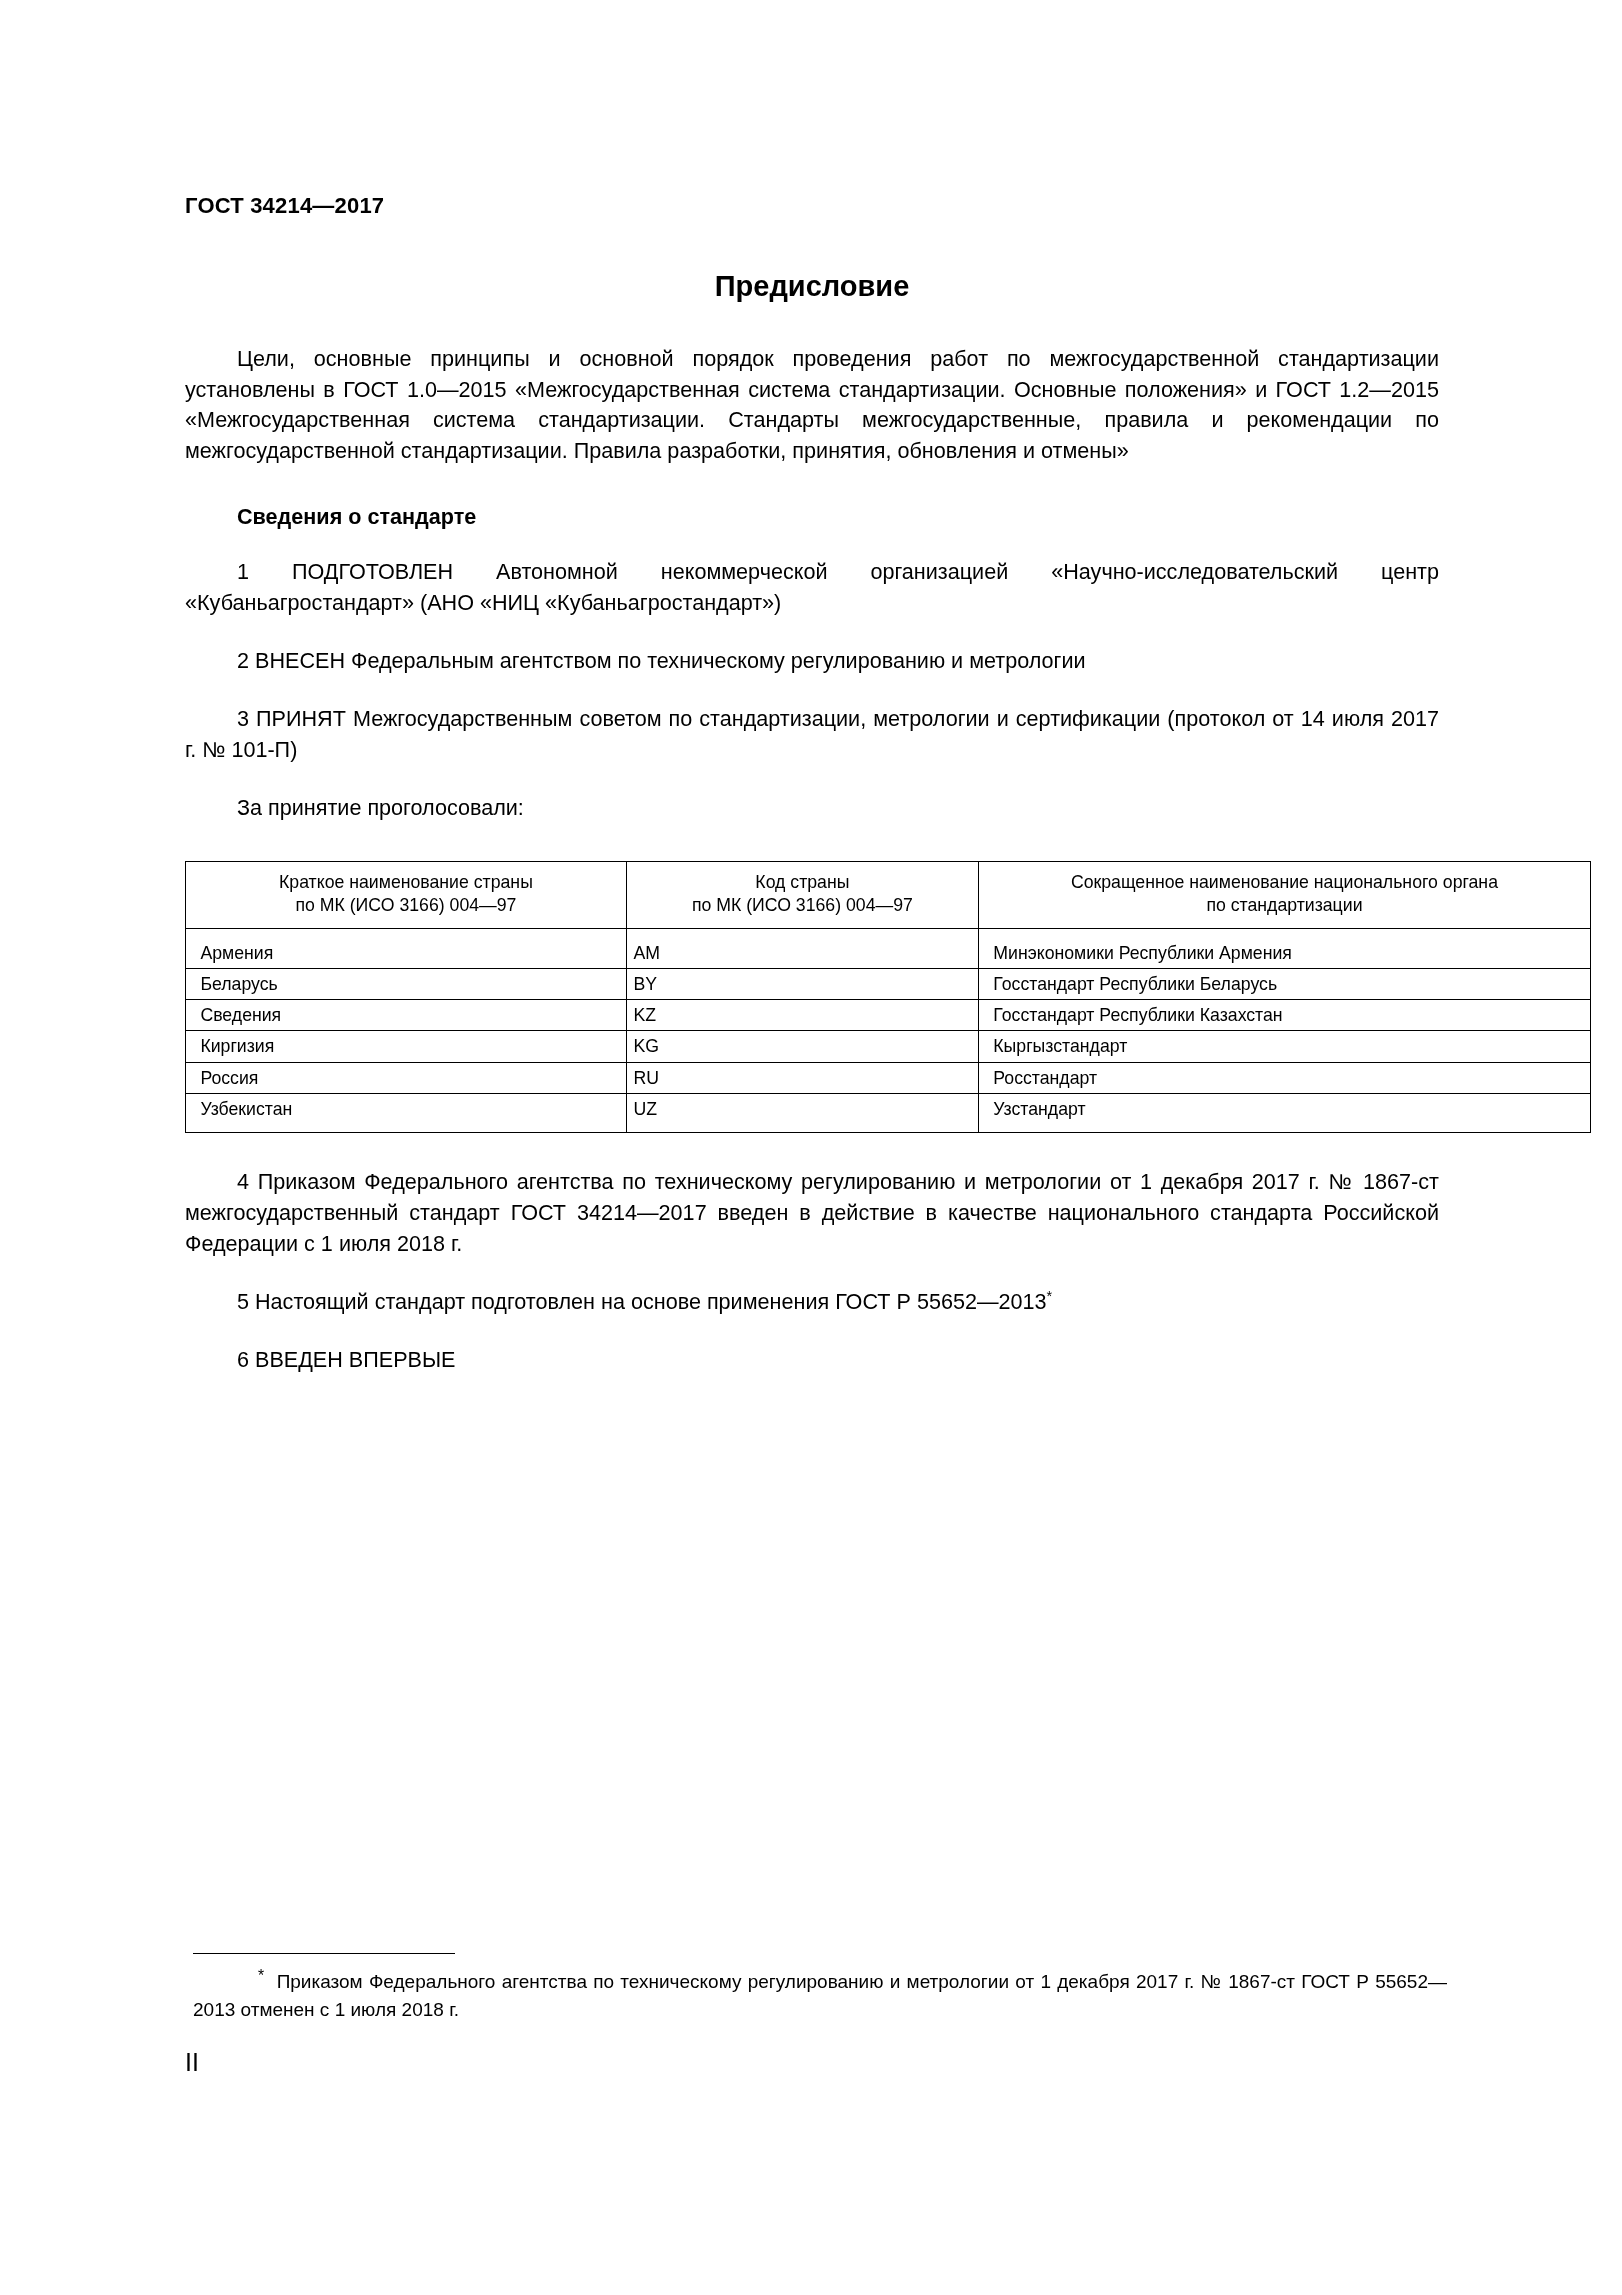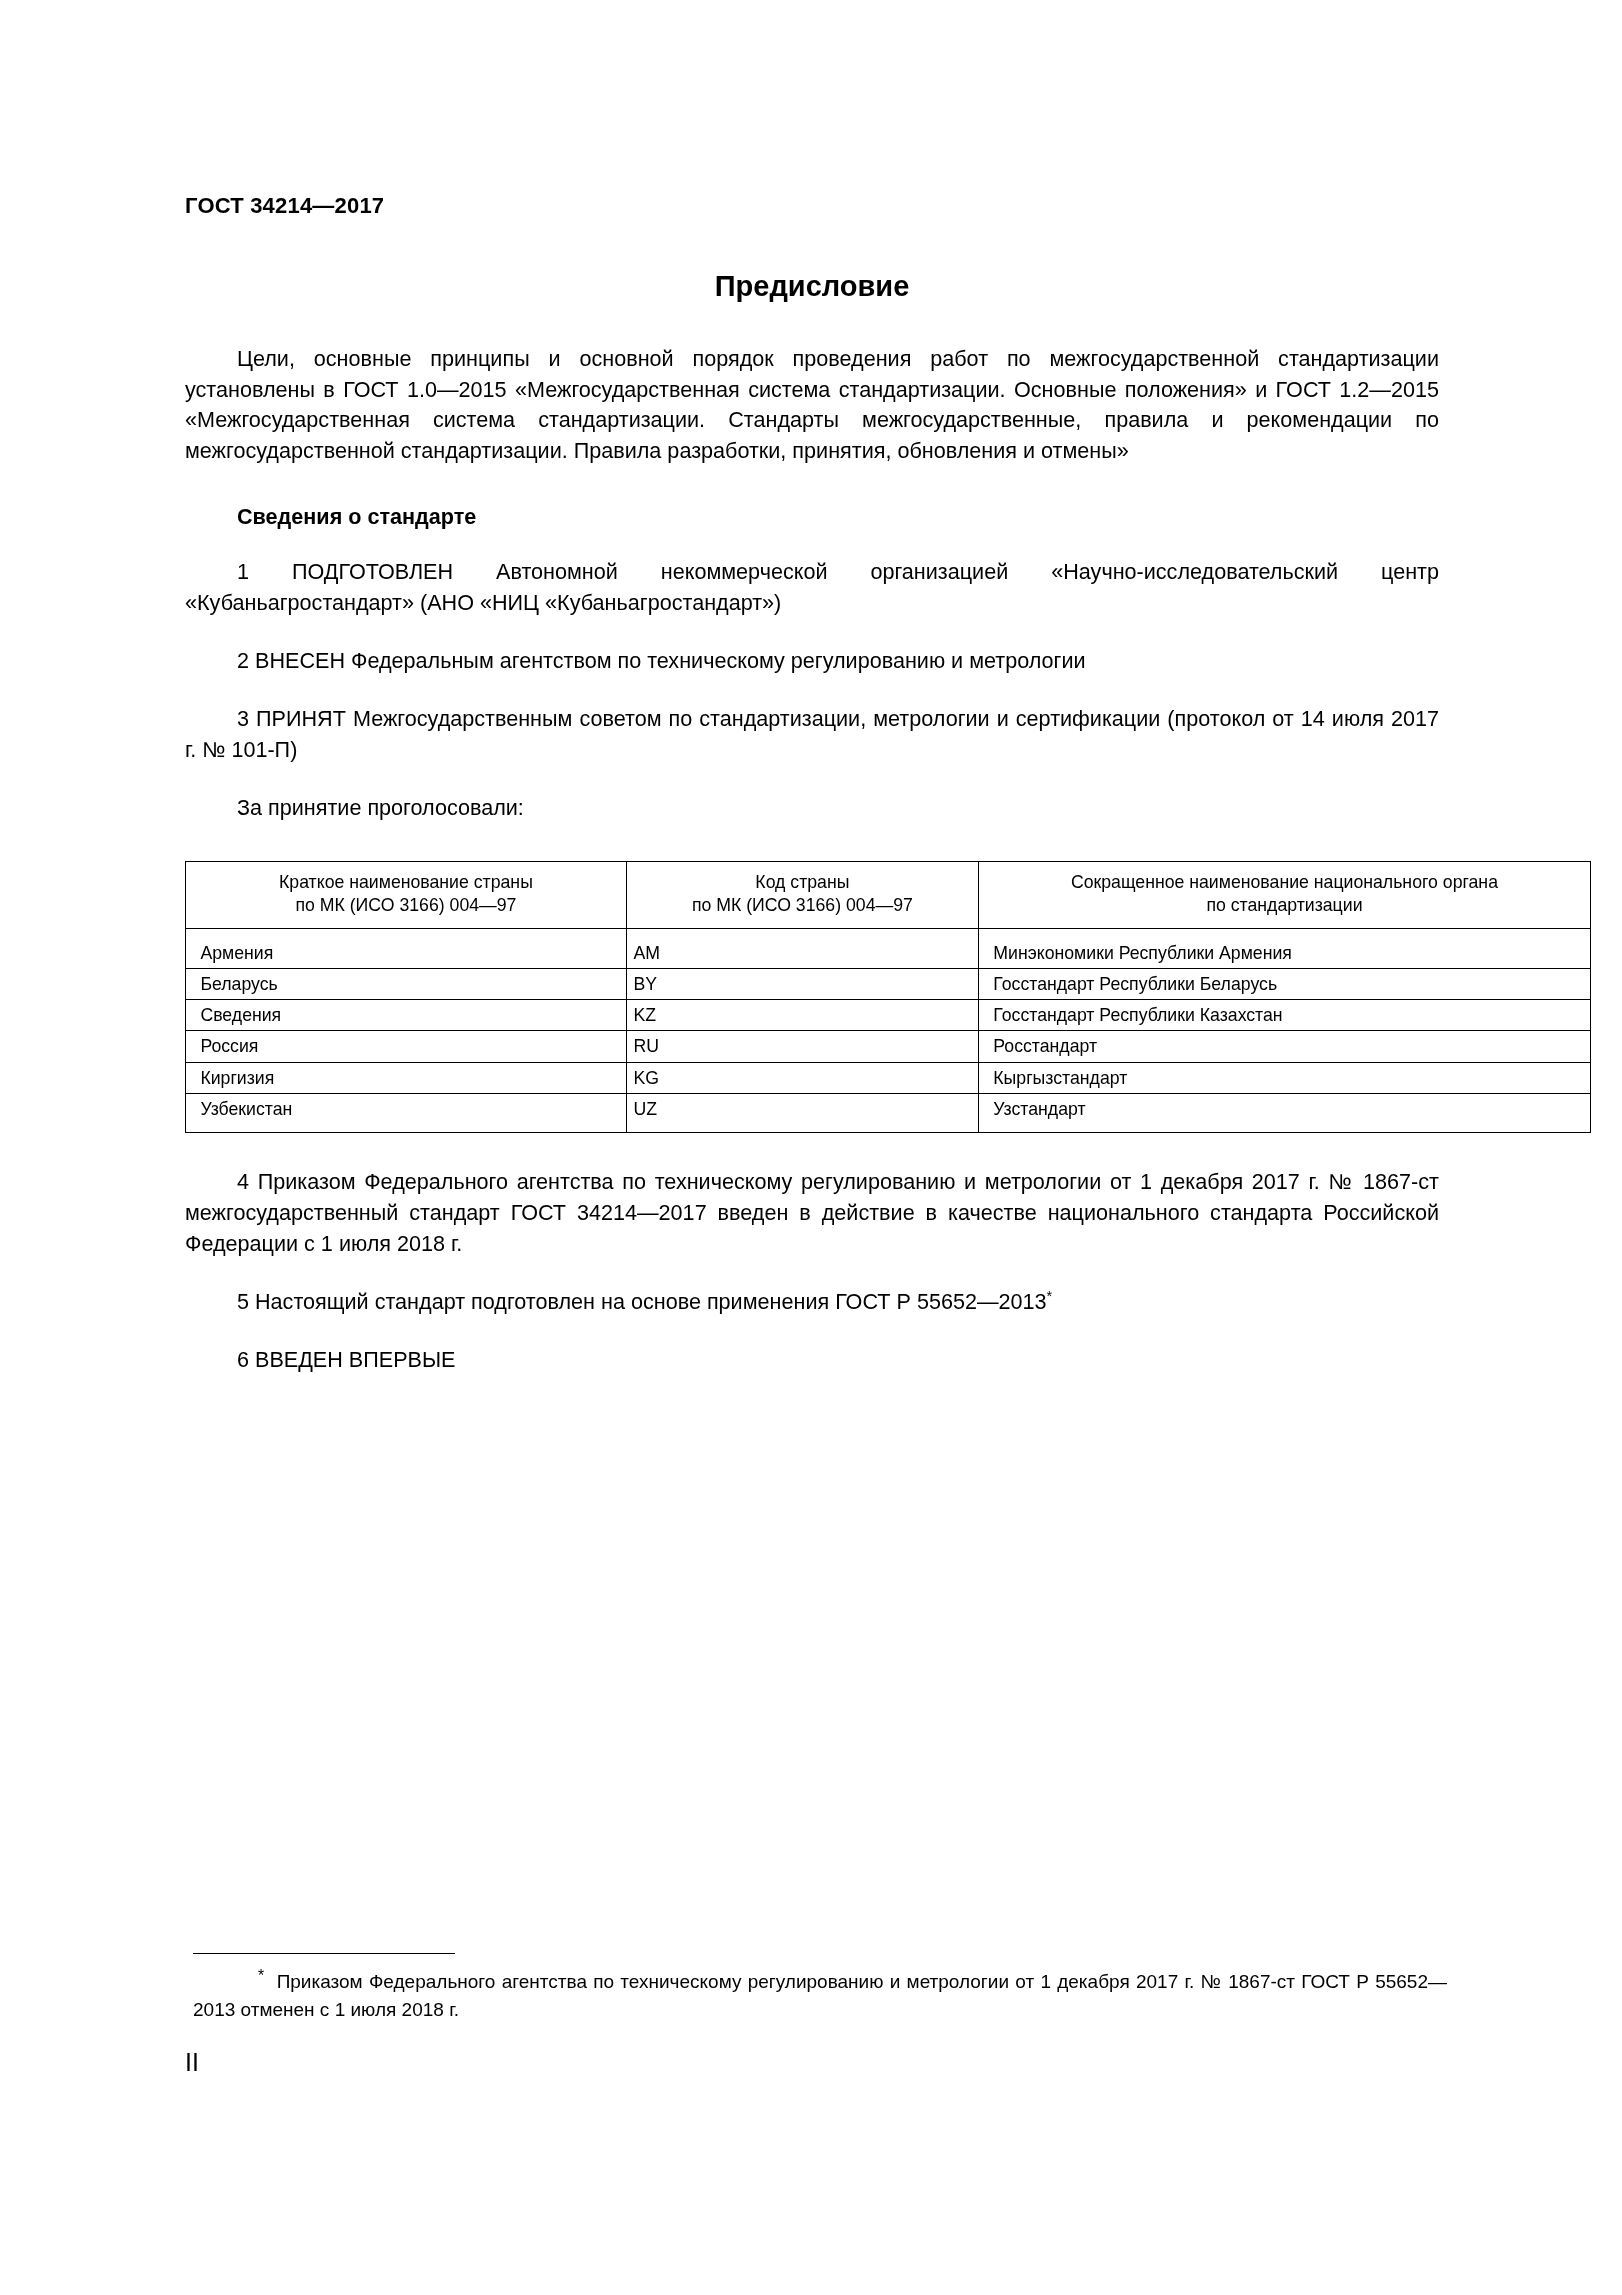--- a/index.html
+++ b/index.html
@@ -191,28 +191,28 @@
             <td class="c-country">Беларусь</td>
             <td class="c-code">BY</td>
             <td class="c-body">Госстандарт Республики Беларусь</td>
           </tr>
           <tr>
             <td class="c-country">Сведения</td>
             <td class="c-code">KZ</td>
             <td class="c-body">Госстандарт Республики Казахстан</td>
           </tr>
           <tr>
+            <td class="c-country">Киргизия</td>
+            <td class="c-code">KG</td>
+            <td class="c-body">Кыргызстандарт</td>
+          </tr>
+          <tr>
             <td class="c-country">Россия</td>
             <td class="c-code">RU</td>
             <td class="c-body">Росстандарт</td>
-          </tr>
-          <tr>
-            <td class="c-country">Киргизия</td>
-            <td class="c-code">KG</td>
-            <td class="c-body">Кыргызстандарт</td>
           </tr>
           <tr>
             <td class="c-country">Узбекистан</td>
             <td class="c-code">UZ</td>
             <td class="c-body">Узстандарт</td>
           </tr>
         </tbody>
       </table>
     </div>
 

